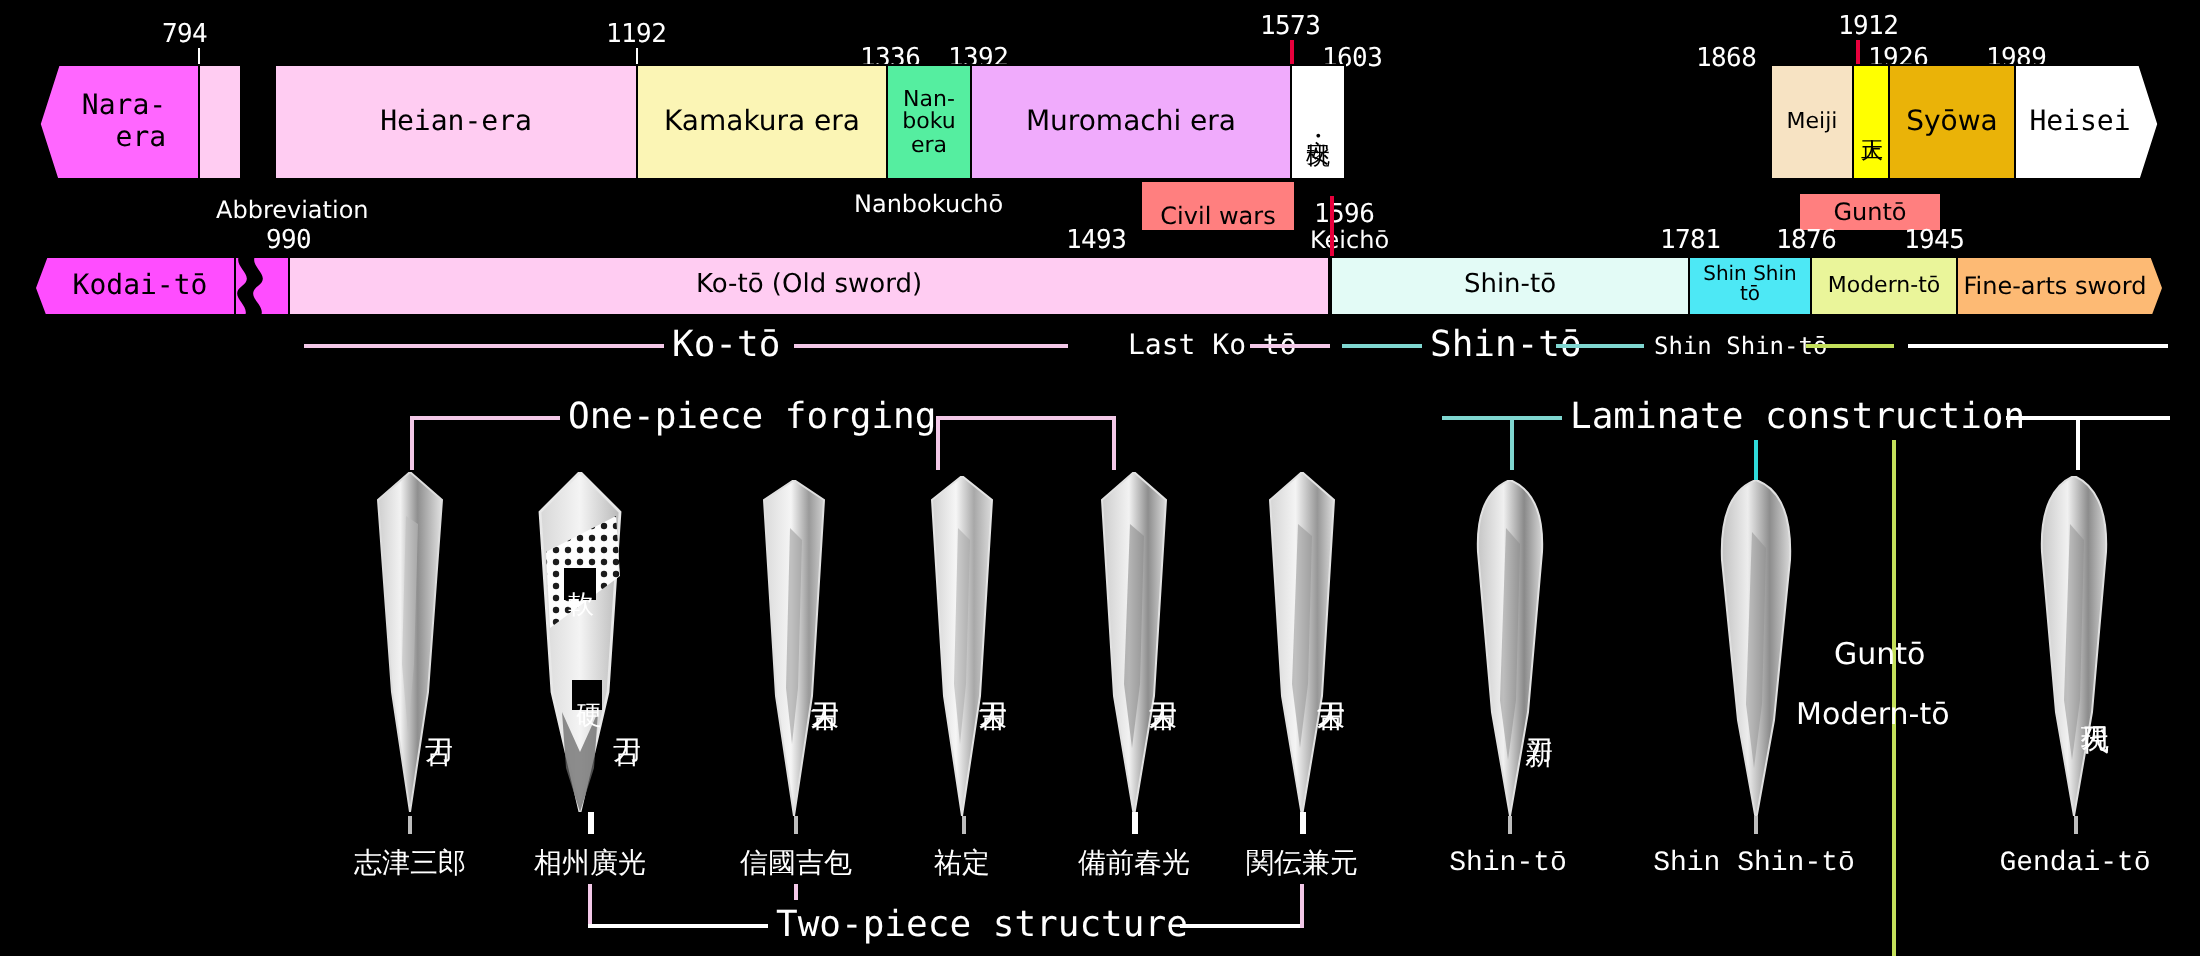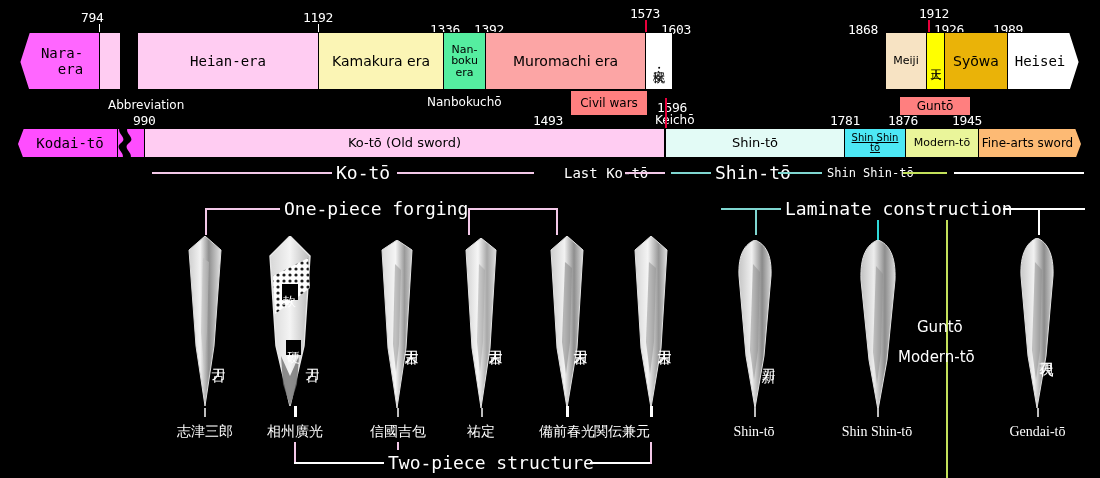--- a/index.html
+++ b/index.html
@@ -3,29 +3,29 @@
 <meta charset="utf-8">
 <style>
   html,body{margin:0;padding:0;background:#000;}
   body{width:1100px;height:478px;overflow:hidden;font-family:"DejaVu Sans","Liberation Sans",sans-serif;color:#fff;}
   #stage{position:relative;width:1100px;height:406px;background:#000;}
   .abs{position:absolute;box-sizing:border-box;}
   .yr{position:absolute;font-size:13px;color:#fff;font-family:"DejaVu Sans Mono","Liberation Mono",monospace;white-space:nowrap;letter-spacing:-0.3px;}
   .seg{position:absolute;box-sizing:border-box;border:1px solid #000;display:flex;align-items:center;justify-content:center;color:#000;font-size:14px;text-align:center;line-height:1.05;overflow:hidden;}
   .seg.mono{font-family:"DejaVu Sans Mono","Liberation Mono",monospace;}
   .seg.small{font-size:11px;}
-  .seg.tiny{font-size:10px;text-decoration:underline;}
+  .seg.tiny{font-size:10px;}
   .vjp{writing-mode:vertical-rl;text-orientation:upright;font-size:12px;line-height:1.0;letter-spacing:1px;}
   .capt{position:absolute;font-size:12px;color:#fff;white-space:nowrap;}
   .tick{position:absolute;width:1px;background:#fff;}
   .tick.red{background:#e8003c;width:2px;}
   .hline{position:absolute;height:2px;}
   .vline{position:absolute;width:2px;}
   .brlabel{position:absolute;font-family:"DejaVu Sans Mono","Liberation Mono",monospace;white-space:nowrap;color:#fff;}
-  .swordlbl{position:absolute;font-size:14px;color:#fff;white-space:nowrap;text-align:center;font-family:Liberation Serif, serif;}
+  .swordlbl{position:absolute;font-size:14px;color:#fff;white-space:nowrap;text-align:center;font-family:Liberation Mono, monospace;}
   .vlabel{position:absolute;writing-mode:vertical-rl;text-orientation:upright;font-size:14px;color:#fff;letter-spacing:0px;line-height:1;}
   .sw{position:absolute;}
   .guntobox{position:absolute;background:#ff7f7f;border:1px solid #000;color:#000;font-size:12px;display:flex;align-items:center;justify-content:center;}
   .midtxt{position:absolute;font-size:15px;color:#fff;white-space:nowrap;}
 </style>
 </head>
 <body>
 
 <div id="stage">
 
@@ -67,21 +67,21 @@
   <div class="seg" style="left:318px;top:32px;width:126px;height:58px;background:#fbf5b5;">
     <span>Kamakura era</span>
   </div>
 
   <div class="seg small" style="left:443px;top:32px;width:43px;height:58px;background:#55eea0;">
     <span style="white-space:pre-line;">Nan-
 boku
 era</span>
   </div>
 
-  <div class="seg" style="left:485px;top:32px;width:161px;height:58px;background:#fca5a5;justify-content:center;">
+  <div class="seg" style="left:485px;top:32px;width:161px;height:58px;background:#f0abfc;justify-content:center;">
     <span>Muromachi era</span>
   </div>
 
   <div class="seg" style="left:645px;top:32px;width:28px;height:58px;background:#ffffff;">
     <span class="vjp">安・桃</span>
   </div>
 
 
   <div class="seg small" style="left:885px;top:32px;width:42px;height:58px;background:#f7e3c3;">
     <span>Meiji</span>
@@ -97,21 +97,21 @@
 
   <div class="abs" style="left:1007px;top:32px;width:78px;height:58px;background:#ffffff;border:1px solid #000;">
     <div style="position:absolute;right:-1px;top:-1px;width:16px;height:60px;background:#000;
                 clip-path:polygon(100% 0, 0 0, 60% 50%, 0 100%, 100% 100%);"></div>
     <div class="mono" style="position:absolute;inset:0;display:flex;align-items:center;justify-content:center;color:#000;font-size:14px;padding-right:12px;font-family:'DejaVu Sans Mono','Liberation Mono',monospace;">Heisei</div>
   </div>
 
   <div class="capt" style="left:108px;top:98px;">Abbreviation</div>
   <div class="capt" style="left:427px;top:95px;">Nanbokuchō</div>
 
-  <div class="guntobox" style="left:570px;top:90px;width:76px;height:24px;">
+  <div class="guntobox" style="left:570px;top:90px;width:76px;height:24px;align-items:flex-end;">
     <span>Civil wars</span>
   </div>
 
   <div class="guntobox" style="left:899px;top:96px;width:70px;height:18px;">
     <span>Guntō</span>
   </div>
 
   <div class="yr" style="left:133px;top:113px;">990</div>
   <div class="yr" style="left:533px;top:113px;">1493</div>
   <div class="yr" style="left:657px;top:100px;">1596</div>
@@ -344,21 +344,21 @@
   <div class="vline" style="left:650px;top:406px;height:11px;background:#ffffff;width:3px;"></div>
   <div class="vline" style="left:754px;top:408px;height:9px;background:#bdbdbd;"></div>
   <div class="vline" style="left:877px;top:408px;height:9px;background:#bdbdbd;"></div>
   <div class="vline" style="left:1037px;top:408px;height:9px;background:#bdbdbd;"></div>
 
   <div class="swordlbl" style="left:165px;top:423px;width:80px;">志津三郎</div>
   <div class="swordlbl" style="left:255px;top:423px;width:80px;">相州廣光</div>
   <div class="swordlbl" style="left:358px;top:423px;width:80px;">信國吉包</div>
   <div class="swordlbl" style="left:451px;top:423px;width:60px;">祐定</div>
   <div class="swordlbl" style="left:527px;top:423px;width:80px;">備前春光</div>
-  <div class="swordlbl" style="left:582px;top:423px;width:80px;">関伝兼元</div>
+  <div class="swordlbl" style="left:611px;top:423px;width:80px;">関伝兼元</div>
   <div class="swordlbl" style="left:714px;top:424px;width:80px;">Shin-tō</div>
   <div class="swordlbl" style="left:822px;top:424px;width:110px;">Shin Shin-tō</div>
   <div class="swordlbl" style="left:990px;top:424px;width:95px;">Gendai-tō</div>
 
   <div class="vline" style="left:294px;top:442px;height:22px;background:#f3c8e8;"></div>
   <div class="vline" style="left:397px;top:442px;height:8px;background:#f3c8e8;"></div>
   <div class="hline" style="left:294px;top:462px;width:90px;background:#ffffff;"></div>
   <div class="brlabel" style="left:388px;top:452px;font-size:18px;">Two-piece structure</div>
   <div class="hline" style="left:590px;top:462px;width:62px;background:#ffffff;"></div>
   <div class="vline" style="left:650px;top:442px;height:22px;background:#f3c8e8;"></div>

